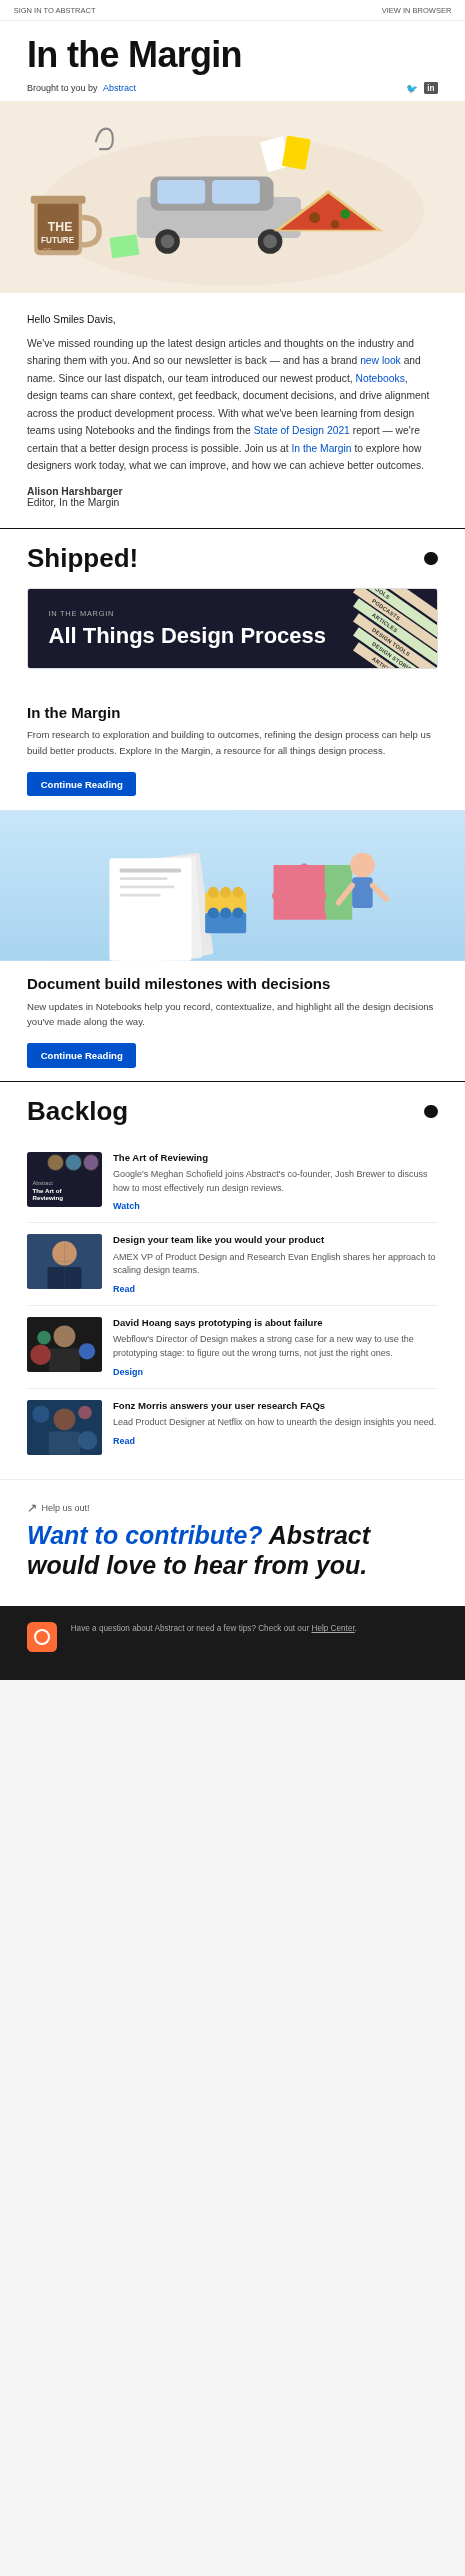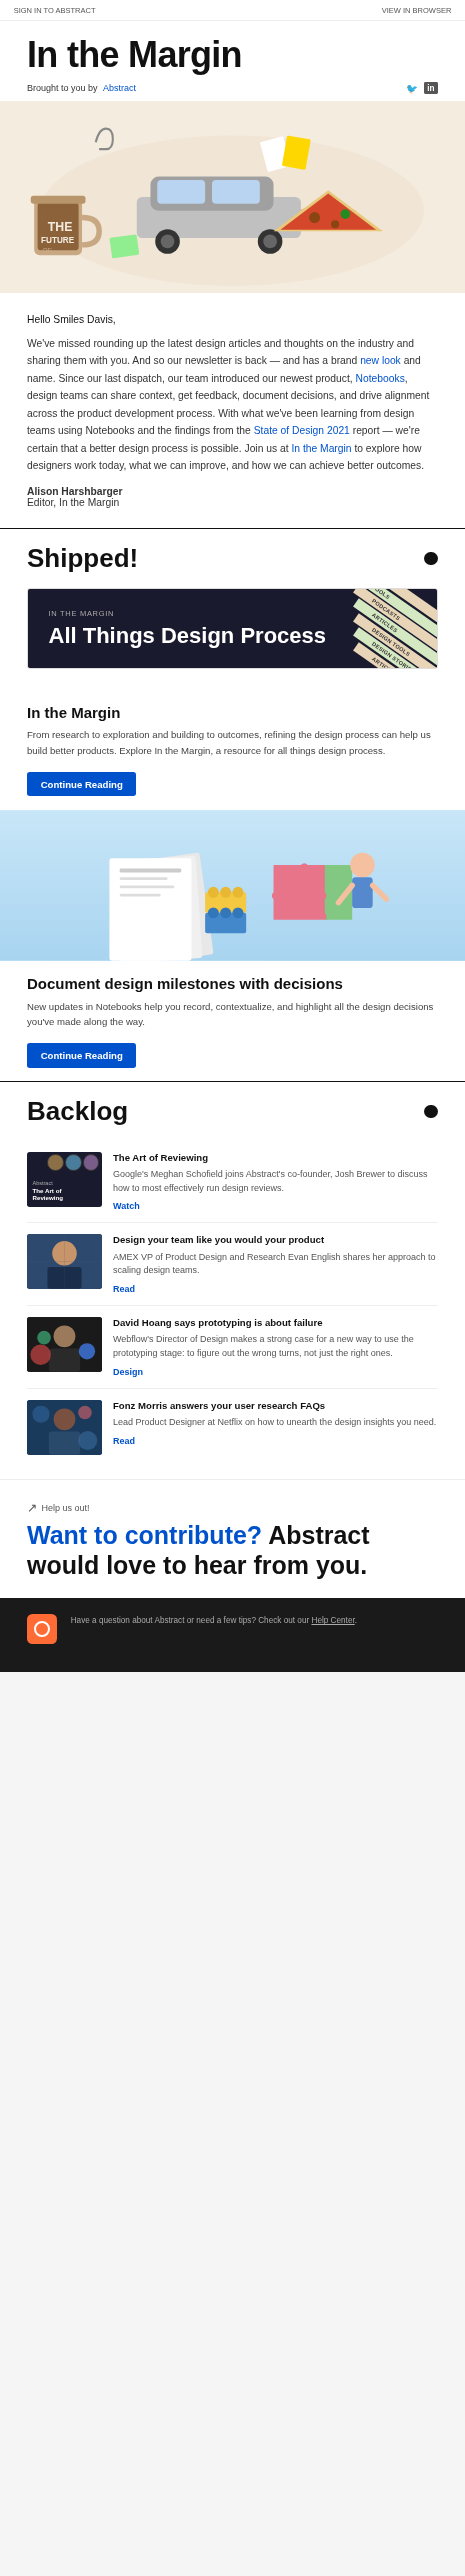--- a/index.html
+++ b/index.html
@@ -318,21 +318,22 @@
       display: flex;
       align-items: center;
       gap: 4.1px;
     }
     .arrow-icon { font-size: 12.3px; }
     .cta-title {
       font-size: 25px;
       font-weight: 900;
       color: #0052cc;
       line-height: 1.2;
-      margin-bottom: 4px;
+      margin-bottom: 12px;
+      font-style: italic;
     }
     .cta-title-black {
       color: #111;
     }
     .footer {
       background: #1a1a1a;
       padding: 16.4px 27px;
     }
     .footer-top {
       display: flex;
@@ -531,21 +532,21 @@
       <g transform="translate(500, 60)">
         <circle cx="30" cy="20" r="18" fill="#f5c0a0"></circle>
         <rect x="15" y="38" width="30" height="45" rx="5" fill="#5588cc"></rect>
         <line x1="15" y1="50" x2="-5" y2="75" stroke="#f5c0a0" stroke-width="8" stroke-linecap="round"></line>
         <line x1="45" y1="50" x2="65" y2="70" stroke="#f5c0a0" stroke-width="8" stroke-linecap="round"></line>
       </g>
     </svg>
   </div>
 
   <div class="article-section">
-    <h3 class="article-title">Document design milestones with decisions</h3>
+    <h3 class="article-title">Document build milestones with decisions</h3>
     <p class="article-desc">New updates in Notebooks help you record, contextualize, and highlight all the design decisions you've made along the way.</p>
     <button class="continue-btn">Continue Reading</button>
   </div>
 
   <div class="section-header">
     <h2 class="section-title">Backlog</h2>
     <div class="section-dot"></div>
   </div>
 
   <div class="backlog-items">

